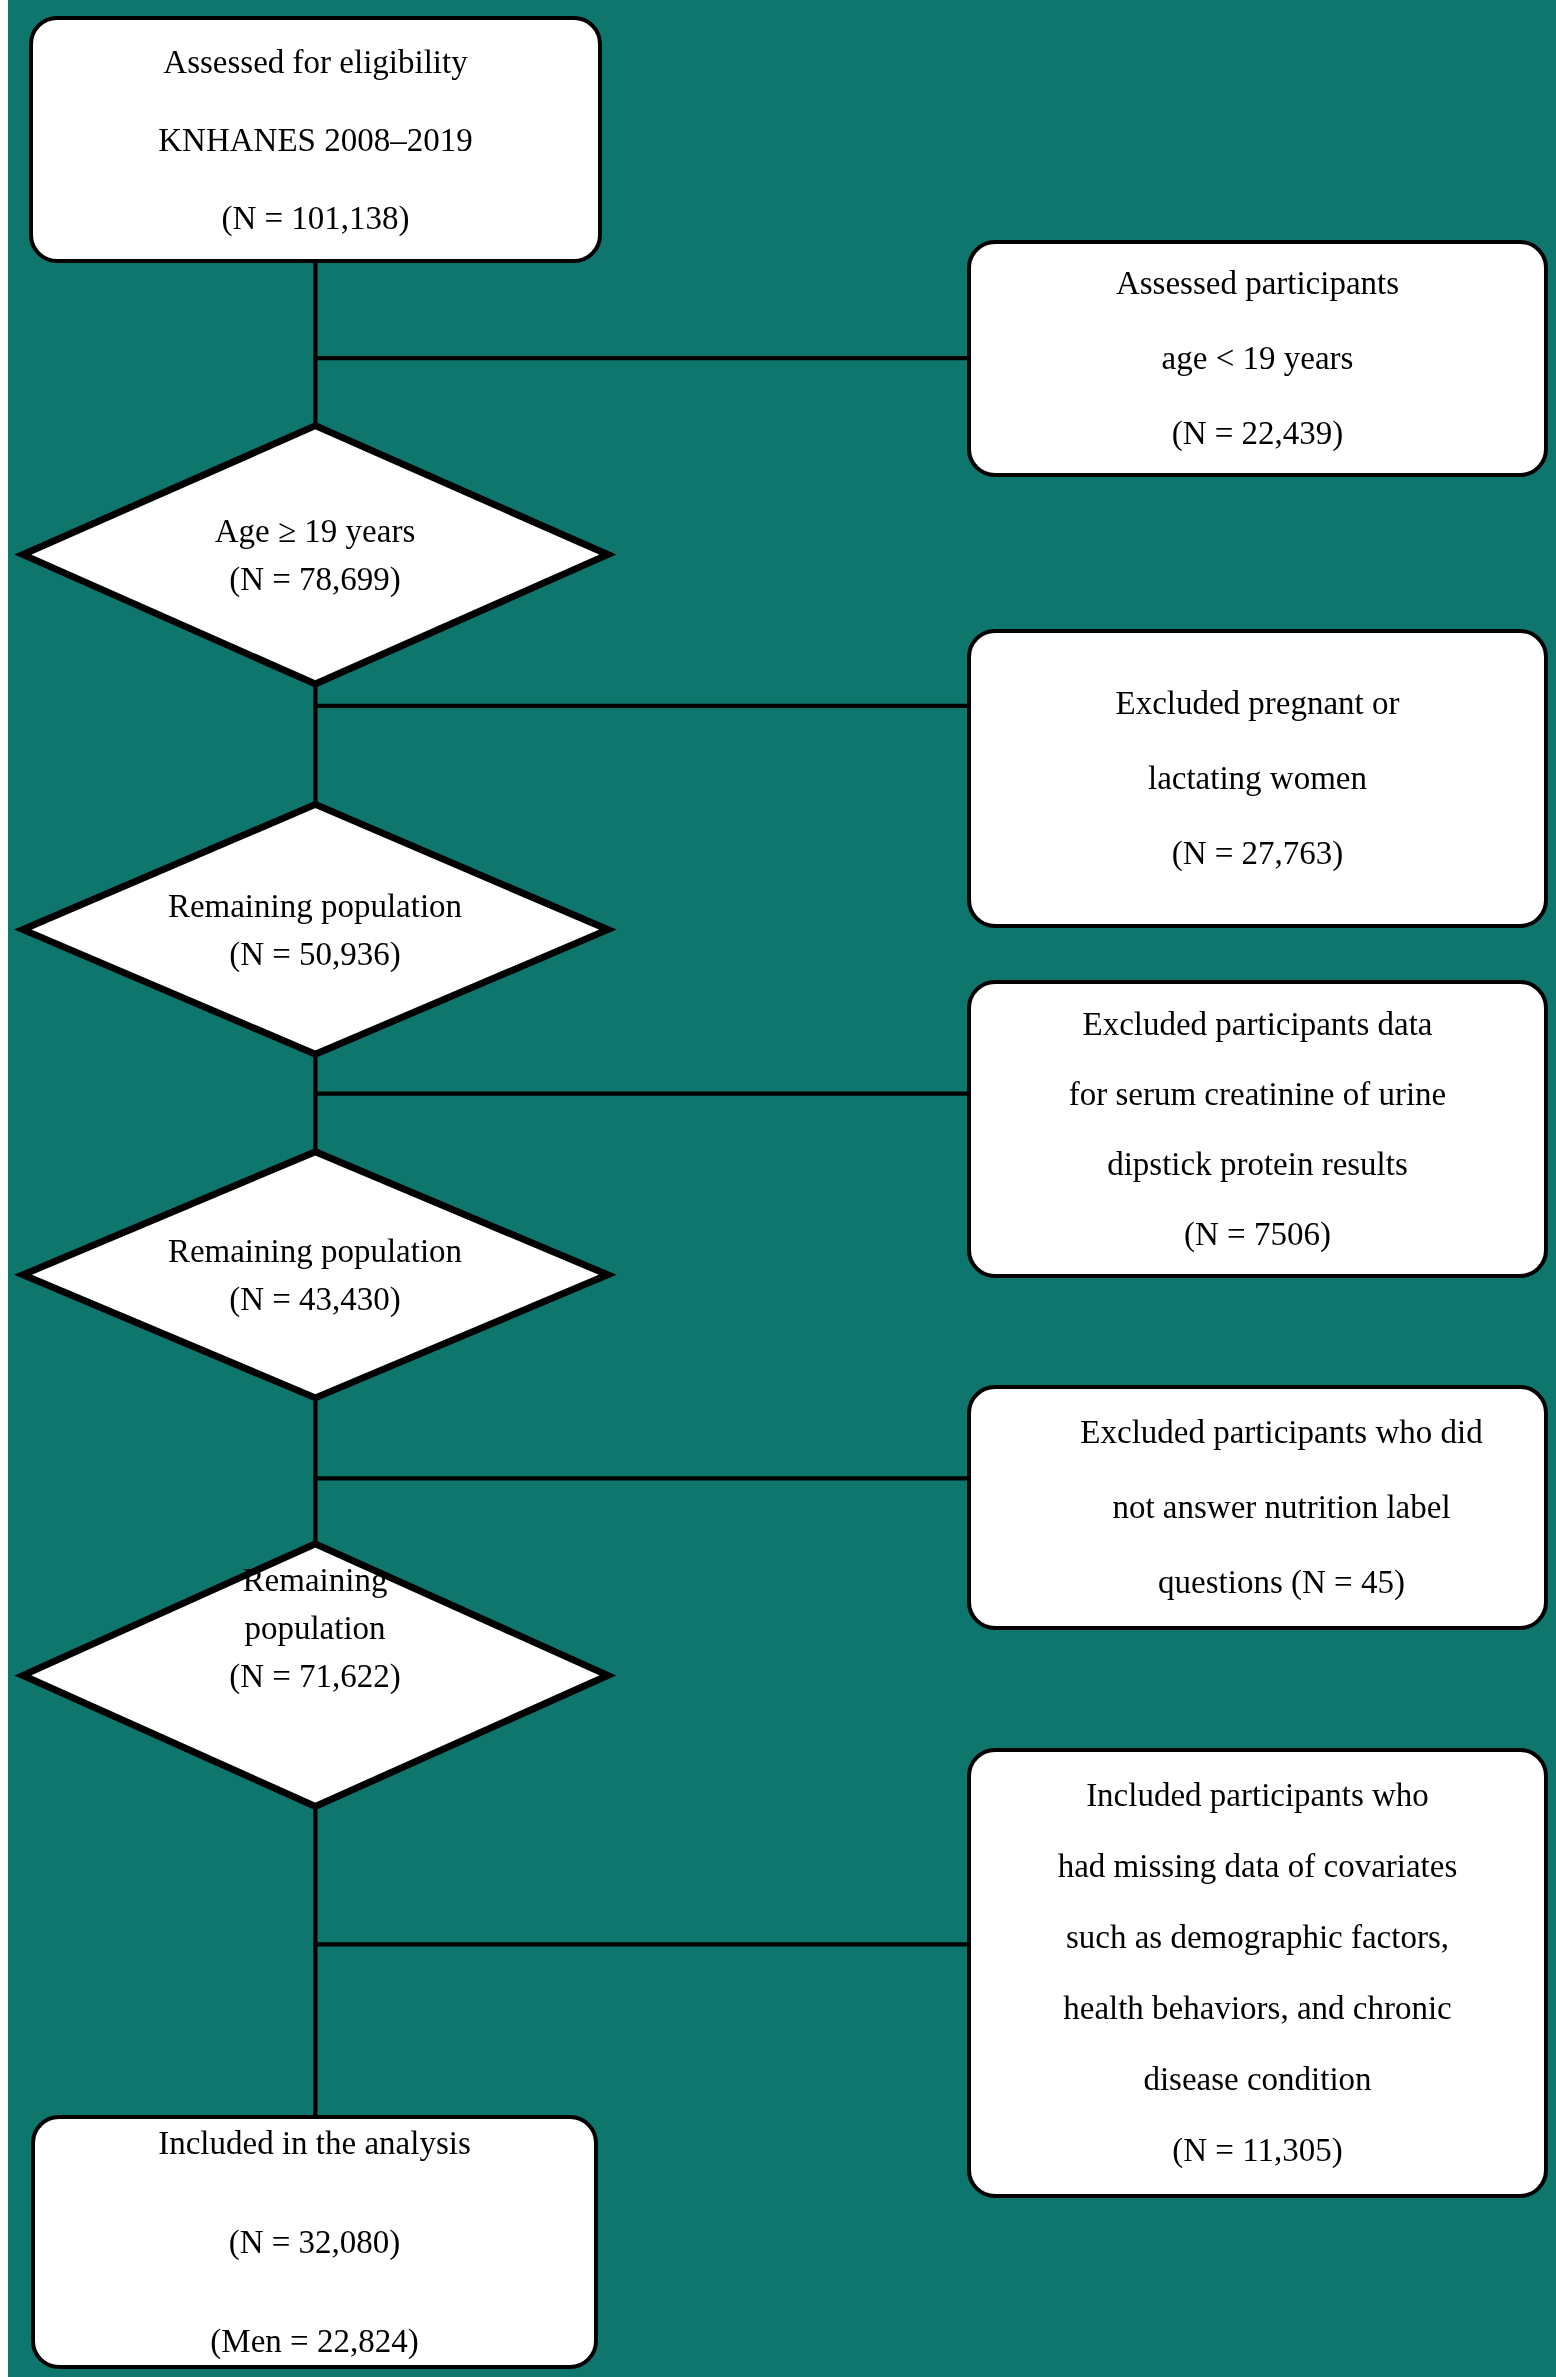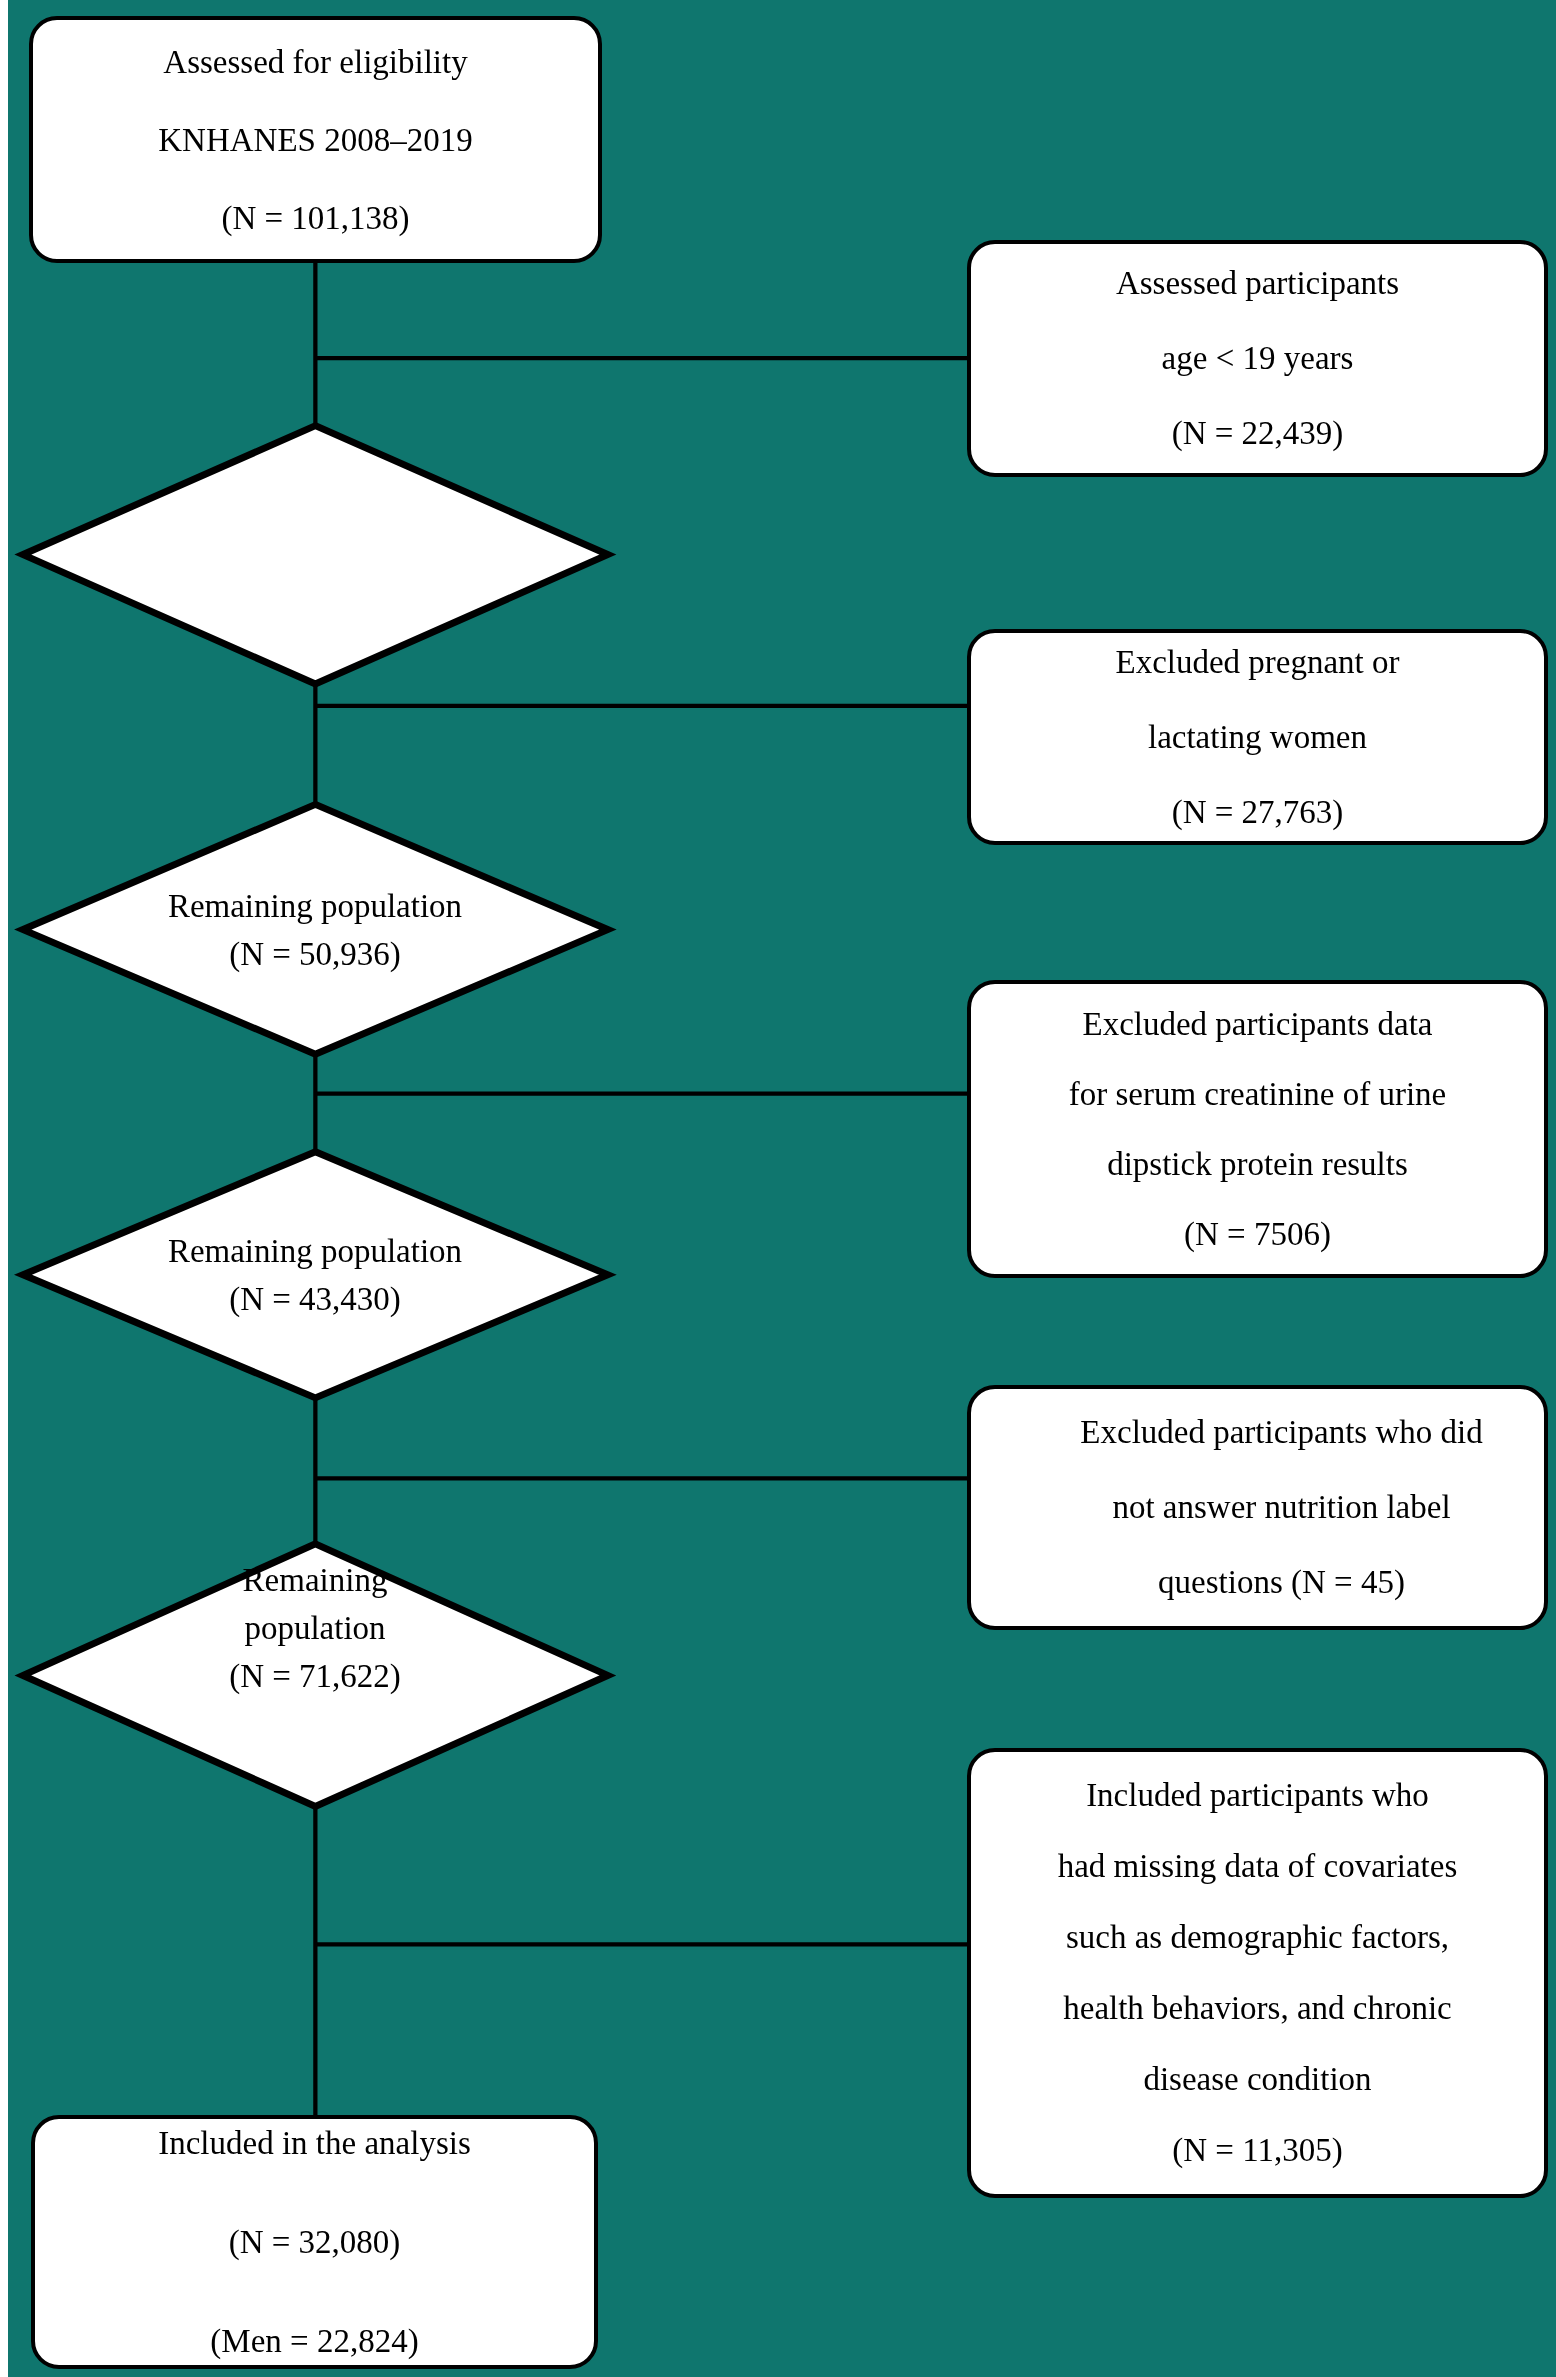--- a/index.html
+++ b/index.html
@@ -37,21 +37,21 @@
   }
   .rect-node .line {
     display: block;
     font-size: 33px;
     line-height: 75px;
     white-space: nowrap;
   }
   .node-assessed      { left: 21px;   top: 16px;   width: 573px; height: 247px; }
   .node-assessed .line { line-height: 78px; }
   .node-excl-age        { left: 959px; top: 240px;  width: 581px; height: 237px; }
-  .node-excl-pregnant   { left: 959px; top: 629px; width: 581px; height: 216px; }
+  .node-excl-pregnant   { left: 959px; top: 629px; width: 581px; height: 299px; }
   .node-excl-creatinine { left: 959px; top: 980px; width: 581px; height: 298px; }
   .node-excl-creatinine .line { line-height: 70px; }
   .node-excl-nutrition  { left: 959px; top: 1385px; width: 581px; height: 245px; padding-left: 48px; }
   .node-excl-covariates { left: 959px; top: 1748px; width: 581px; height: 450px; }
   .node-excl-covariates .line { line-height: 71px; }
   .node-included { left: 23px; top: 2115px; width: 567px; height: 254px; gap: 29px; }
   .node-included .line { line-height: 70px; }
   .diamond-label {
     position: absolute;
     width: 480px;
@@ -95,20 +95,24 @@
     <span class="line">KNHANES 2008–2019</span>
     <span class="line">(N = 101,138)</span>
   </div>
 
   <div class="rect-node node-excl-age">
     <span class="line">Assessed participants</span>
     <span class="line">age &lt; 19 years</span>
     <span class="line">(N = 22,439)</span>
   </div>
 
+  <div class="diamond-label label-d1">
+    <span class="line">Age ≥ 19 years</span>
+    <span class="line">(N = 78,699)</span>
+  </div>
 
   <div class="rect-node node-excl-pregnant">
     <span class="line">Excluded pregnant or</span>
     <span class="line">lactating women</span>
     <span class="line">(N = 27,763)</span>
   </div>
 
   <div class="diamond-label label-d2">
     <span class="line">Remaining population</span>
     <span class="line">(N = 50,936)</span>

